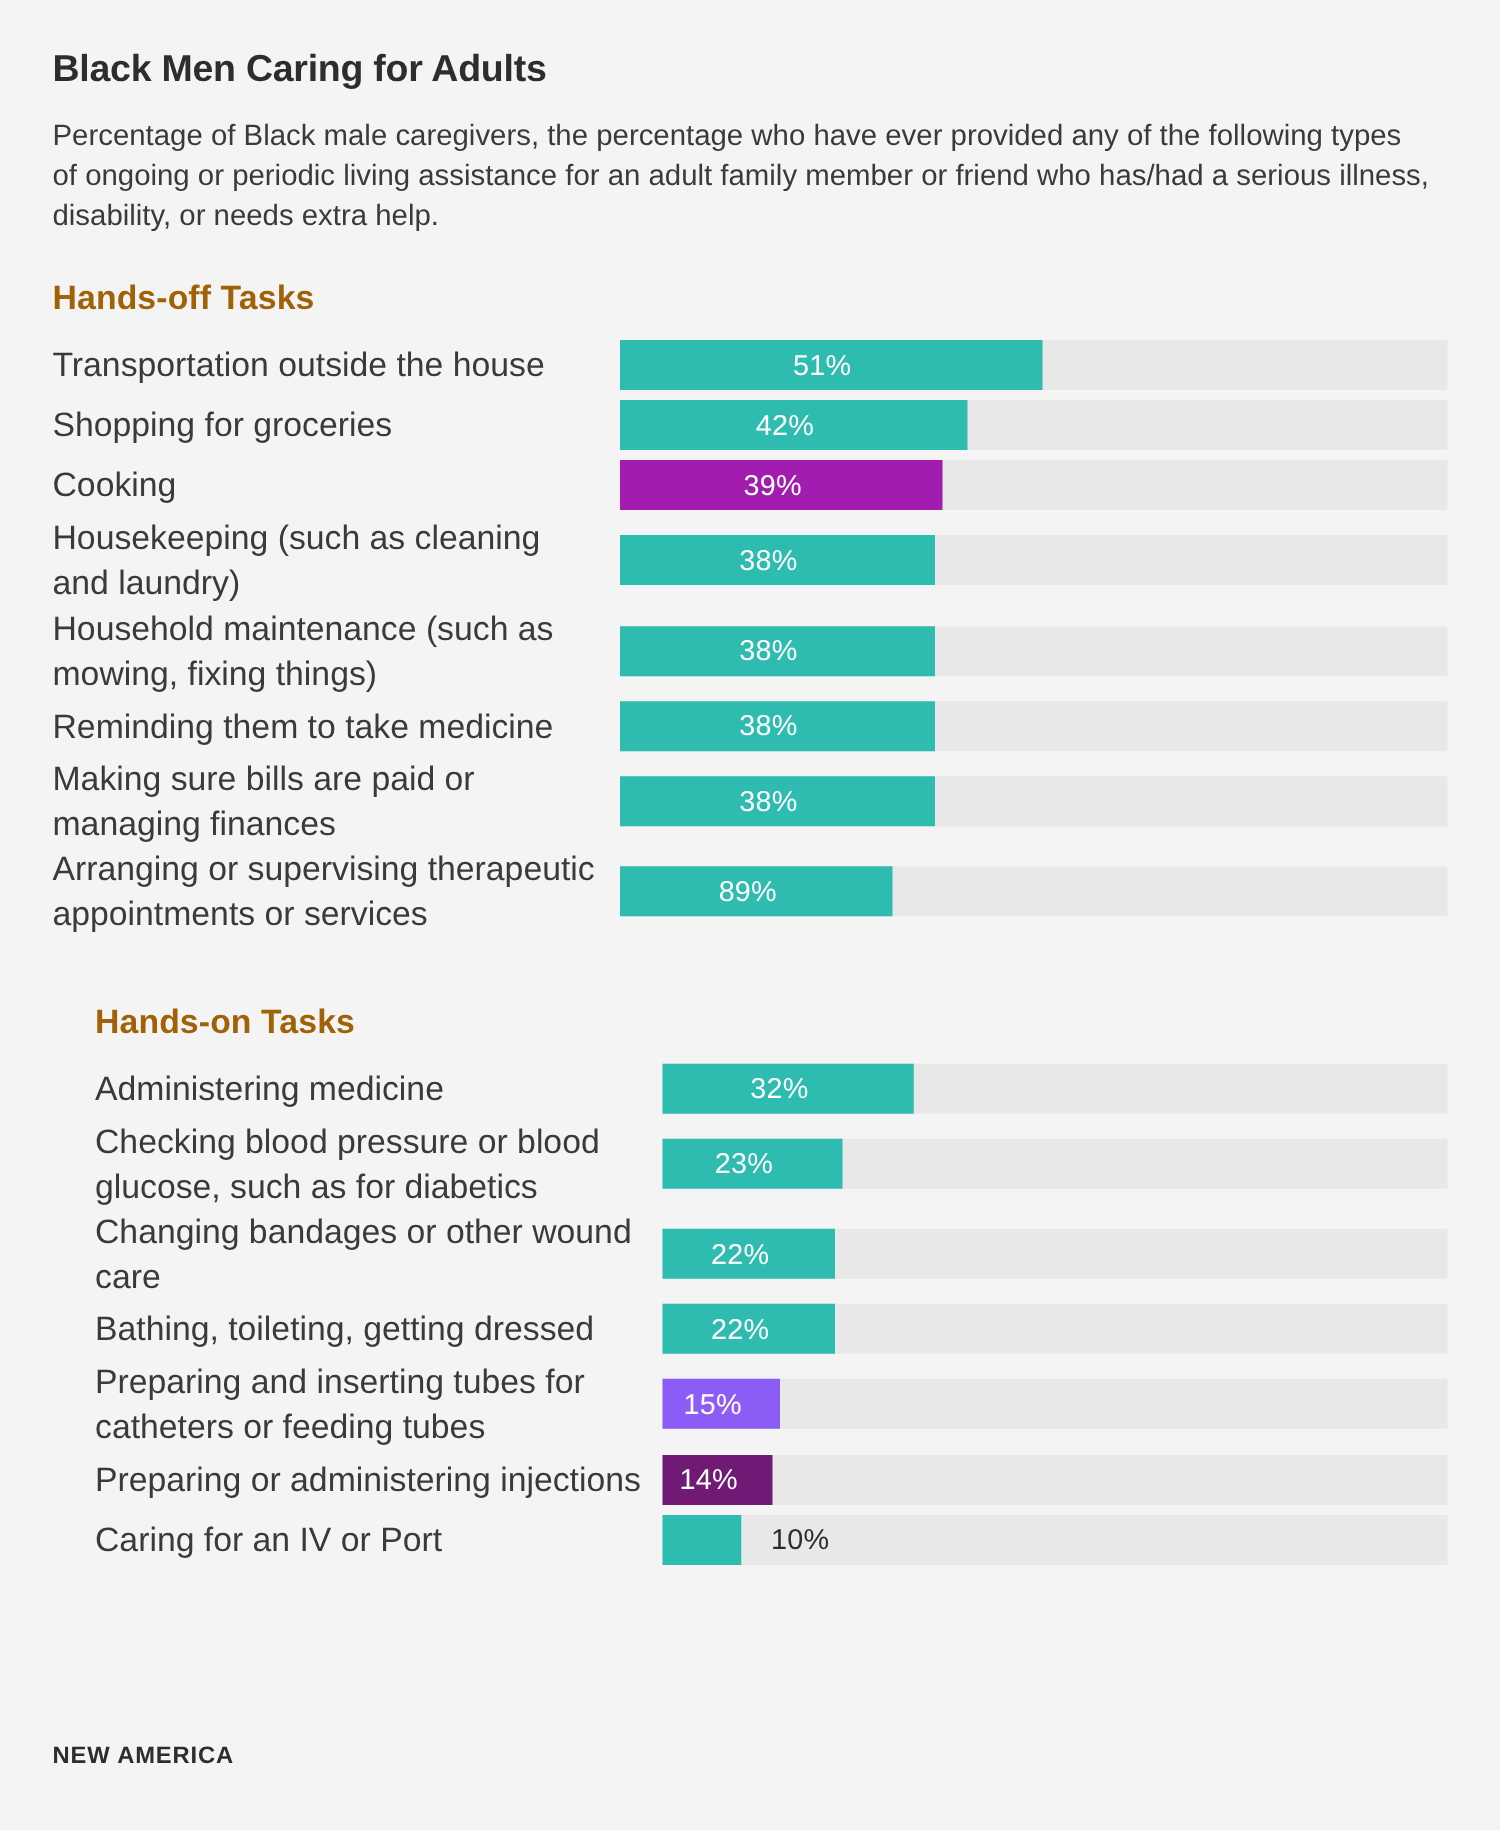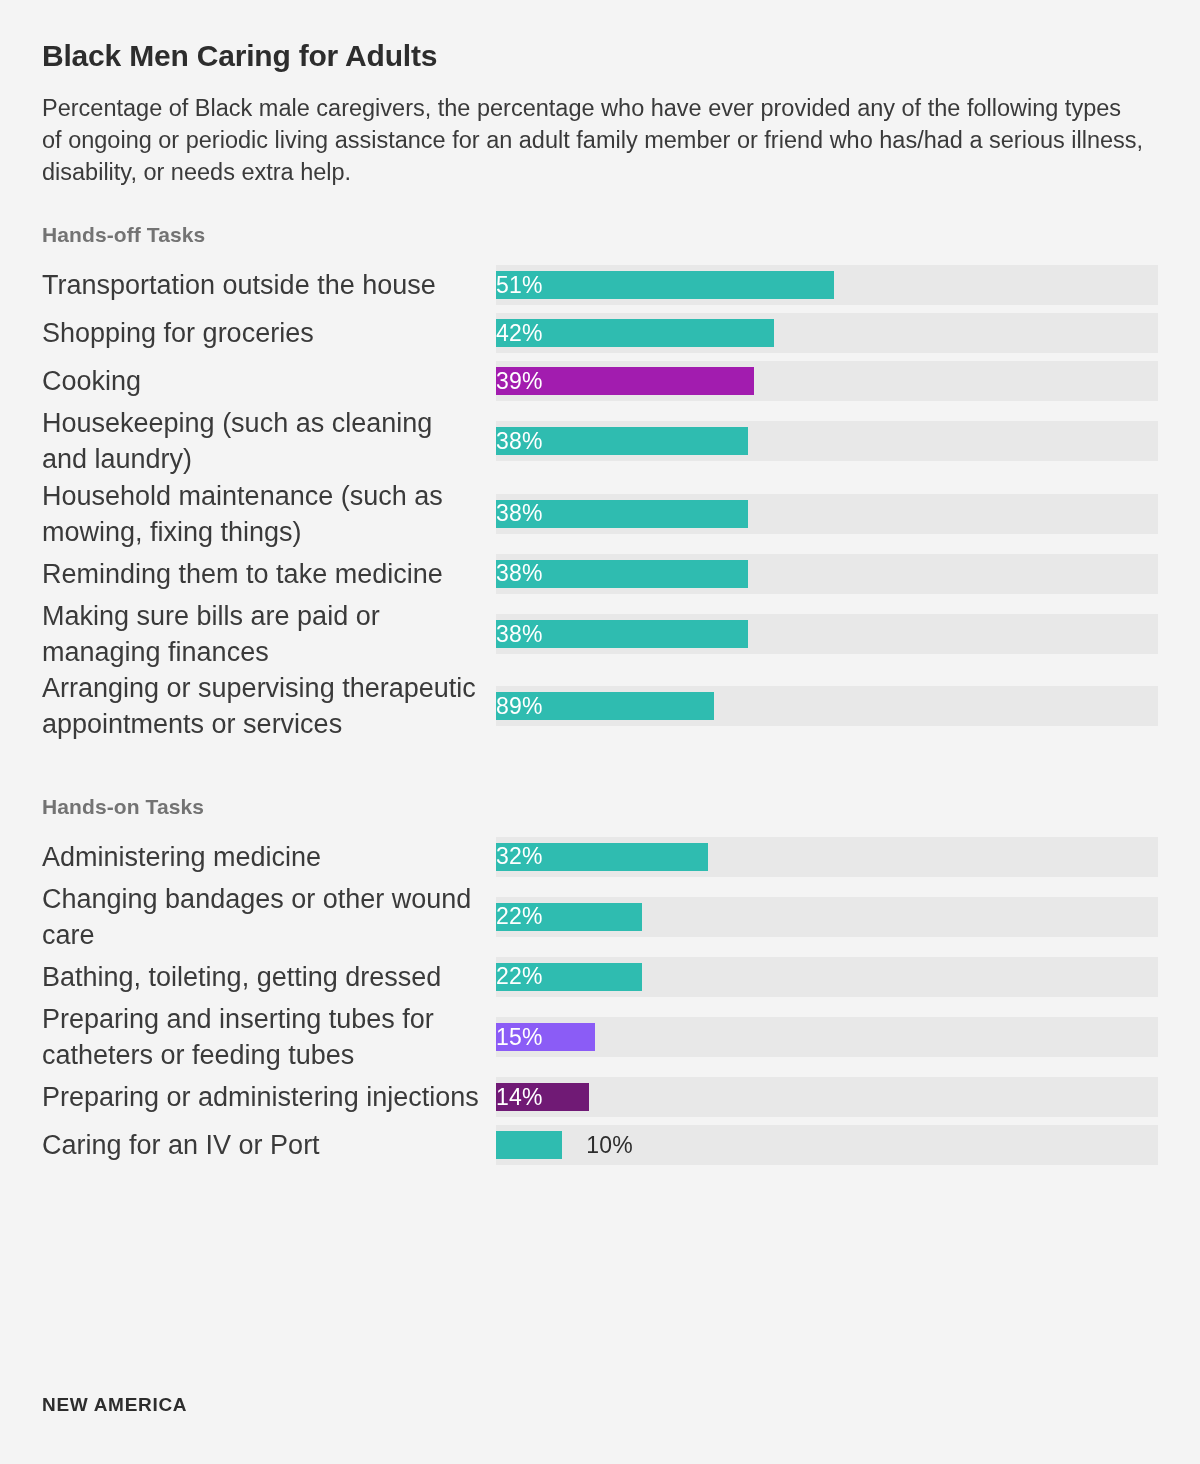--- a/index.html
+++ b/index.html
@@ -36,26 +36,26 @@
     margin-top: 20px;
     font-size: 23.5px;
     line-height: 1.36;
     color: #3a3a3a;
     max-width: 1105px;
     font-weight: 400;
   }
 
   
   .section { margin-top: 34px; }
-  .section--second { margin-top: 52px; }
+  .section--second { margin-top: 52px; margin-left: 34px; }
 
   .section-title {
-    font-size: 21px;
+    font-size: 27px;
     font-weight: 700;
-    color: #737373;
+    color: #a16207;
     margin-bottom: 14px;
     letter-spacing: 0.1px;
   }
 
   
   .rows { display: flex; flex-direction: column; }
 
   .row {
     display: flex;
     align-items: center;
@@ -75,25 +75,25 @@
     position: relative;
     flex: 1 1 auto;
     height: 40px;
     background: #e8e8e8;
     display: flex;
     align-items: center;
   }
 
   .row-bar {
     position: relative;
-    height: 28px;
+    height: 40px;
     background: #2fbcb0;
     display: flex;
     align-items: center;
-    justify-content: flex-start;
+    justify-content: center;
     flex: 0 0 auto;
   }
 
   .row-value {
     font-size: 23px;
     font-weight: 400;
     color: #ffffff;
     padding-right: 14px;
     white-space: nowrap;
     letter-spacing: 0.2px;
@@ -205,20 +205,28 @@
     <div class="rows">
         <div class="row">
           <div class="row-label">Administering medicine</div>
           <div class="row-track">
             <div class="row-bar" style="width: 32%; background: rgb(47, 188, 176);">
               <span class="row-value">32%</span>
             </div>
           </div>
         </div>
         <div class="row">
+          <div class="row-label">Checking blood pressure or blood glucose, such as for diabetics</div>
+          <div class="row-track">
+            <div class="row-bar" style="width: 23%; background: rgb(47, 188, 176);">
+              <span class="row-value">23%</span>
+            </div>
+          </div>
+        </div>
+        <div class="row">
           <div class="row-label">Changing bandages or other wound care</div>
           <div class="row-track">
             <div class="row-bar" style="width: 22%; background: rgb(47, 188, 176);">
               <span class="row-value">22%</span>
             </div>
           </div>
         </div>
         <div class="row">
           <div class="row-label">Bathing, toileting, getting dressed</div>
           <div class="row-track">

